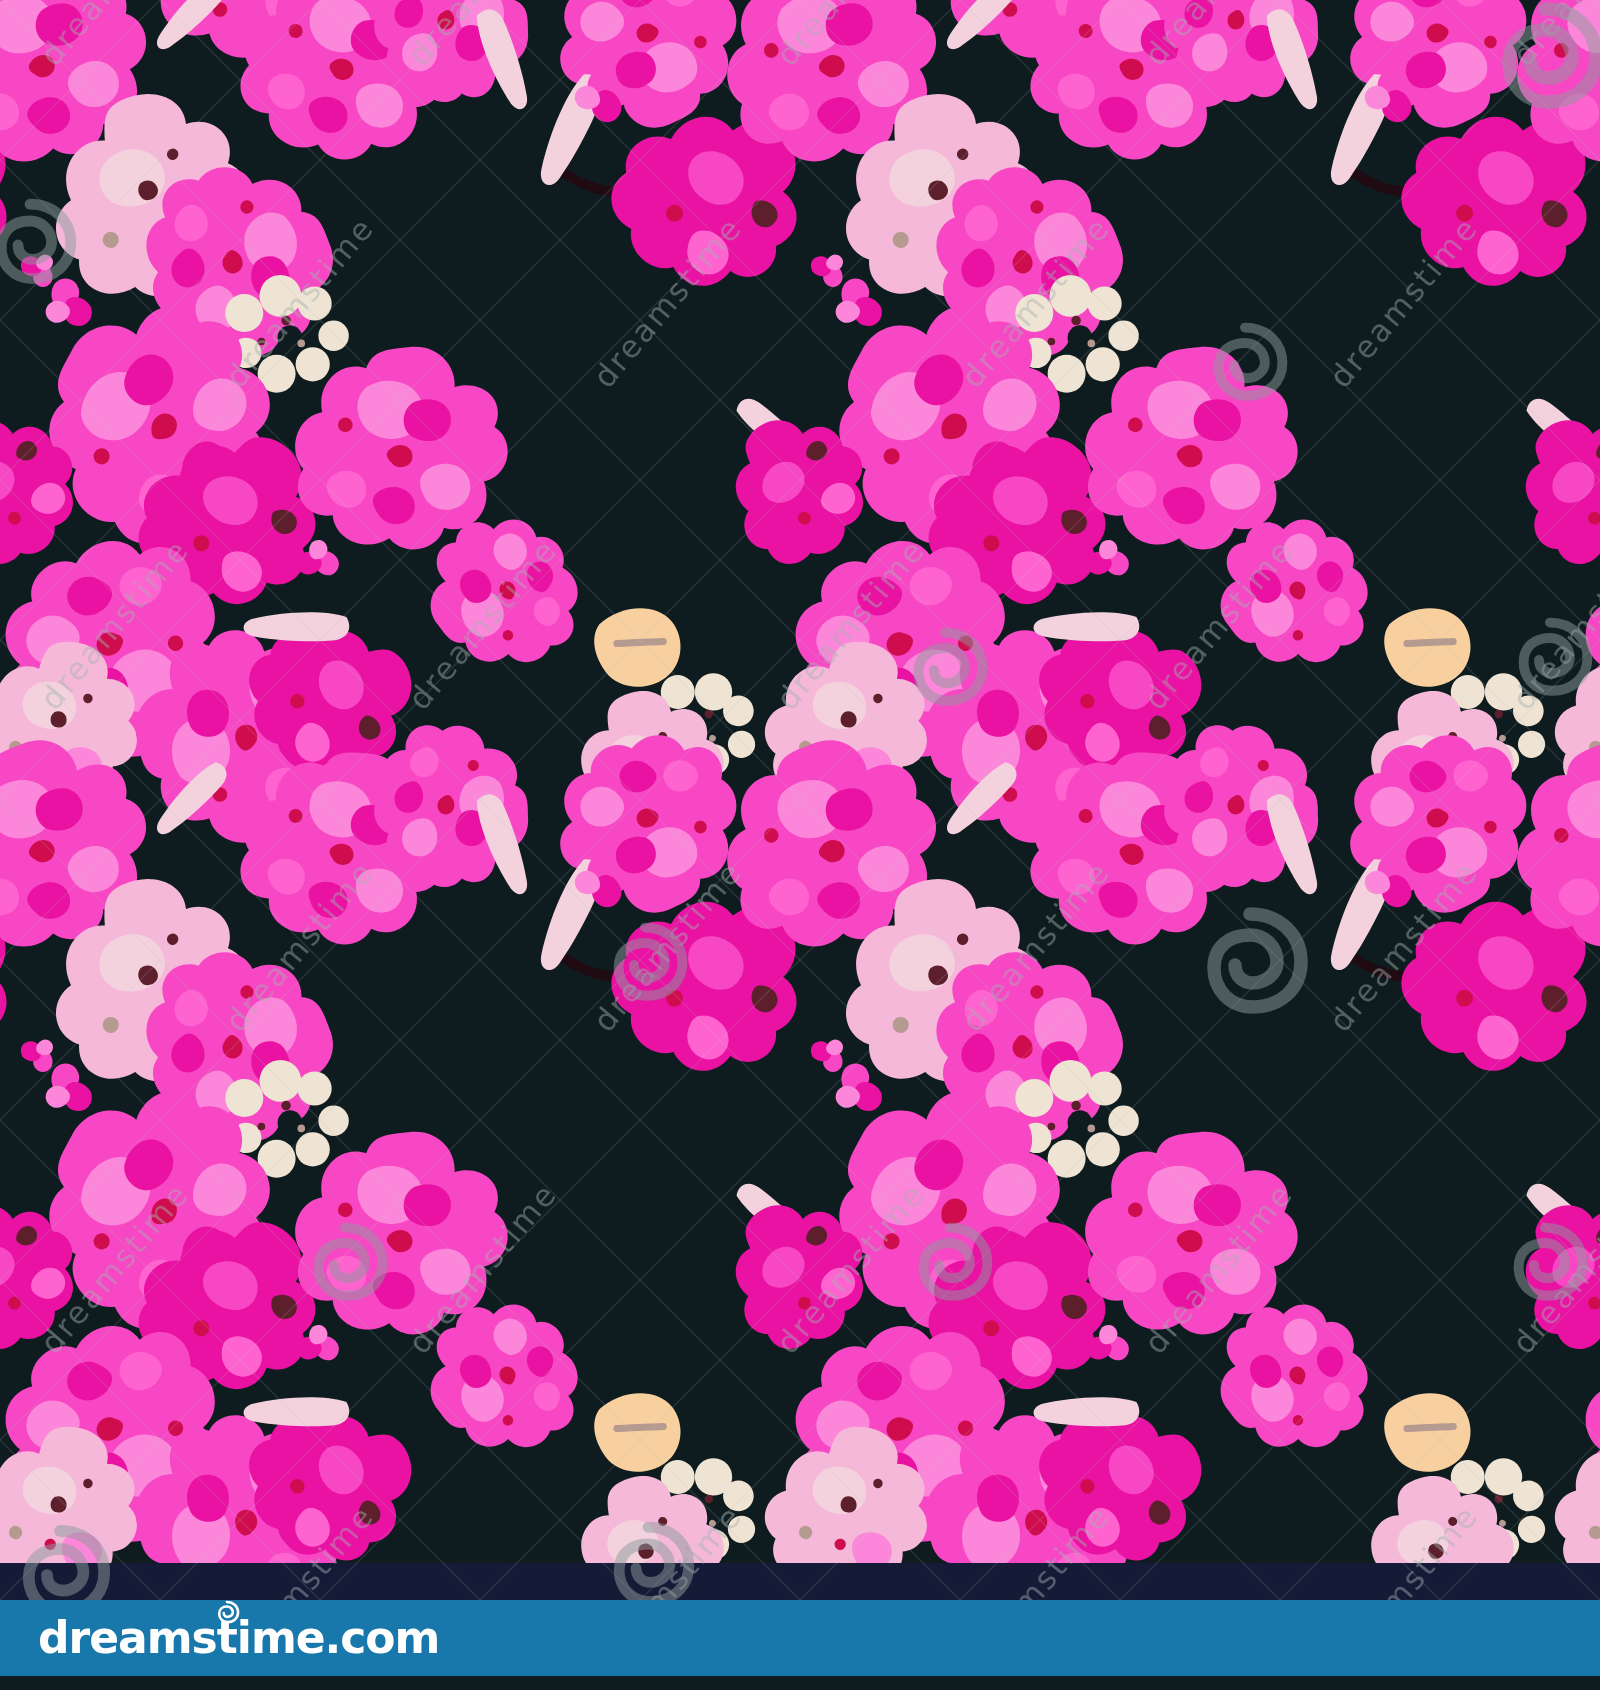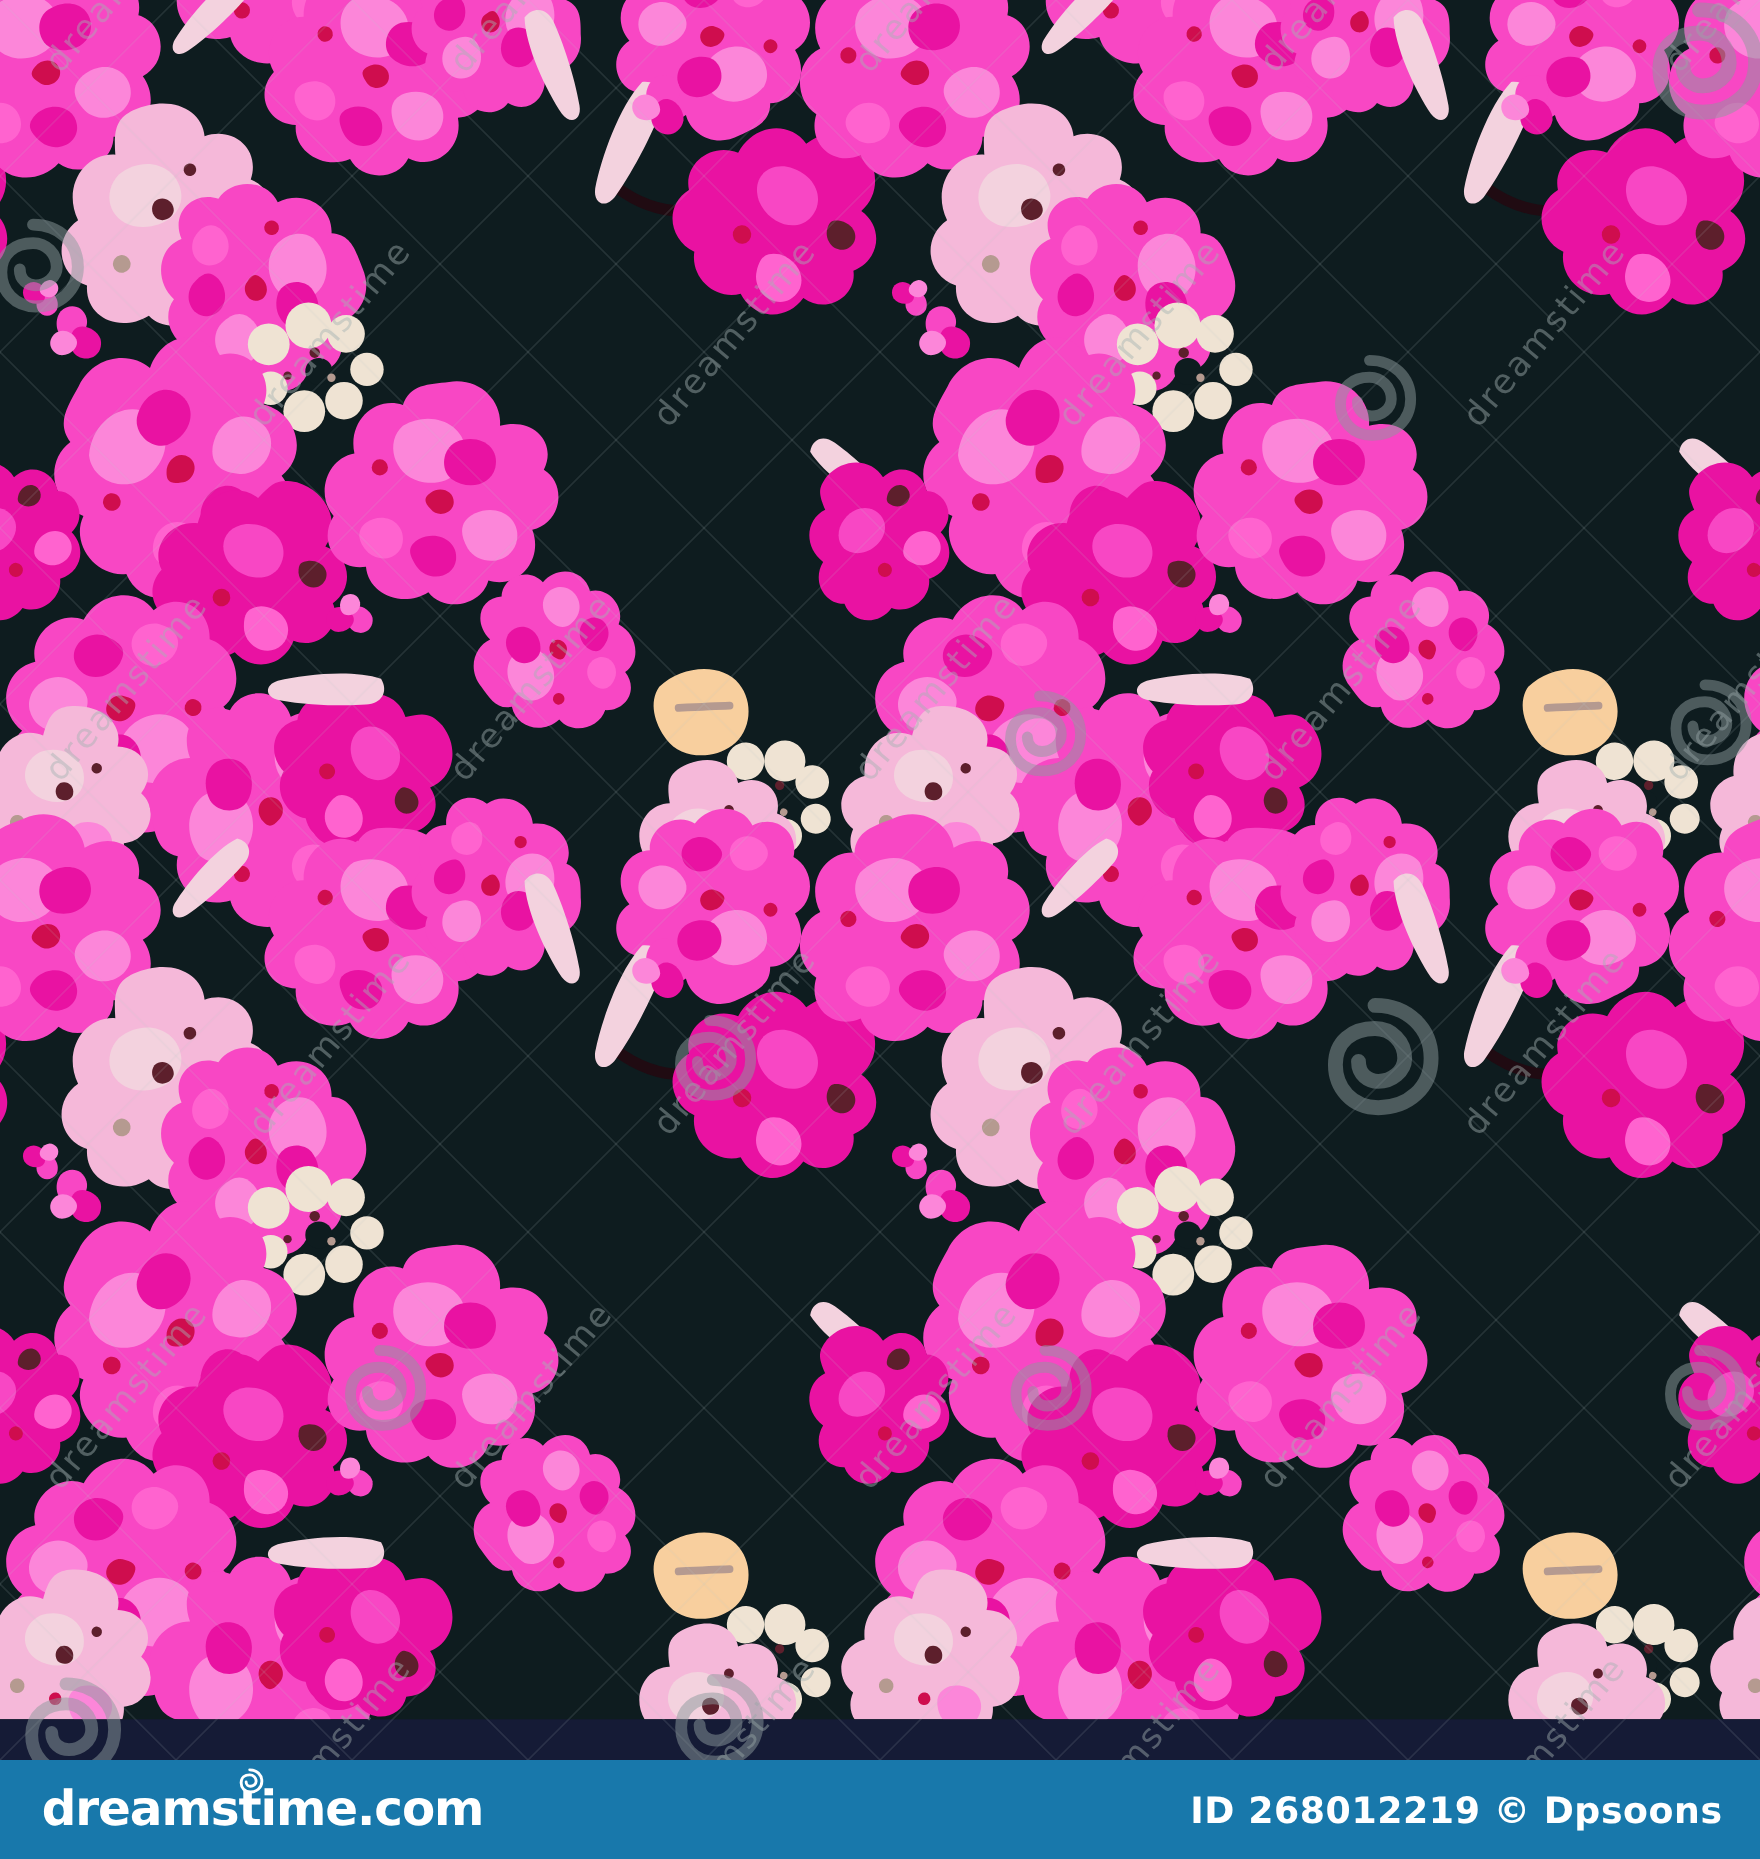--- a/index.html
+++ b/index.html
@@ -14,21 +14,21 @@
   svg.art{position:absolute;left:0;top:0;display:block;}
   .f1{fill:var(--pink1)} .f2{fill:var(--pink2)} .f3{fill:var(--pink3)} .f4{fill:var(--pink4)}
   .rose{fill:var(--rose)} .rose2{fill:var(--rose2)} .cream{fill:var(--cream)} .peach{fill:var(--peach)}
   .red{fill:var(--red)} .mar{fill:var(--maroon)} .tau{fill:var(--taupe)}
   .branch{stroke:var(--taupe);stroke-width:7;stroke-linecap:round;fill:none}
   .darkstem{stroke:#200b12;stroke-width:10;stroke-linecap:round;fill:none}
   .wmtext{fill:var(--wm);fill-opacity:.45;font-family:"DejaVu Sans",sans-serif;
           font-size:31px;letter-spacing:2.5px;}
   .wmline{stroke:#b9c7c6;stroke-opacity:.13;stroke-width:1.6}
   .wmspiral{stroke:#8c9a9b;stroke-opacity:.5;stroke-width:9;fill:none;stroke-linecap:round}
-  .footer{position:absolute;left:0;top:1600px;width:1600px;height:90px;background:var(--footerblue);
+  .footer{position:absolute;left:0;top:1600px;width:1600px;height:76px;background:var(--footerblue);
           display:flex;align-items:center;justify-content:space-between;}
   .logo{position:relative;margin-left:38px;color:#fff;font-weight:700;font-size:44px;
         letter-spacing:-1px;line-height:1;}
   .logo-spiral{position:absolute;left:176px;top:-16px;}
   .credit{margin-right:34px;color:#fff;font-weight:700;font-size:33px;letter-spacing:.5px;}
 </style>
 </head>
 <body>
 
 <div class="stage">
@@ -273,16 +273,15 @@
 
   <div class="footer">
     <div class="logo">
       <span>dreamstime.com</span>
       <svg class="logo-spiral" width="26" height="26" viewBox="-40 -40 80 80">
         <path d="M0,-34 C20,-34 34,-20 34,-2 C34,16 20,28 2,28 C-14,28 -24,16 -24,2
                  C-24,-12 -14,-20 0,-20 C10,-20 18,-12 18,-2 C18,6 10,12 2,12
                  C-4,12 -10,8 -10,0" fill="none" stroke="#ffffff" stroke-width="8" stroke-linecap="round"></path>
       </svg>
     </div>
-    <div class="credit">ID 268012219 © Dpsoons</div>
   </div>
 
 </div>
 
 </body></html>

